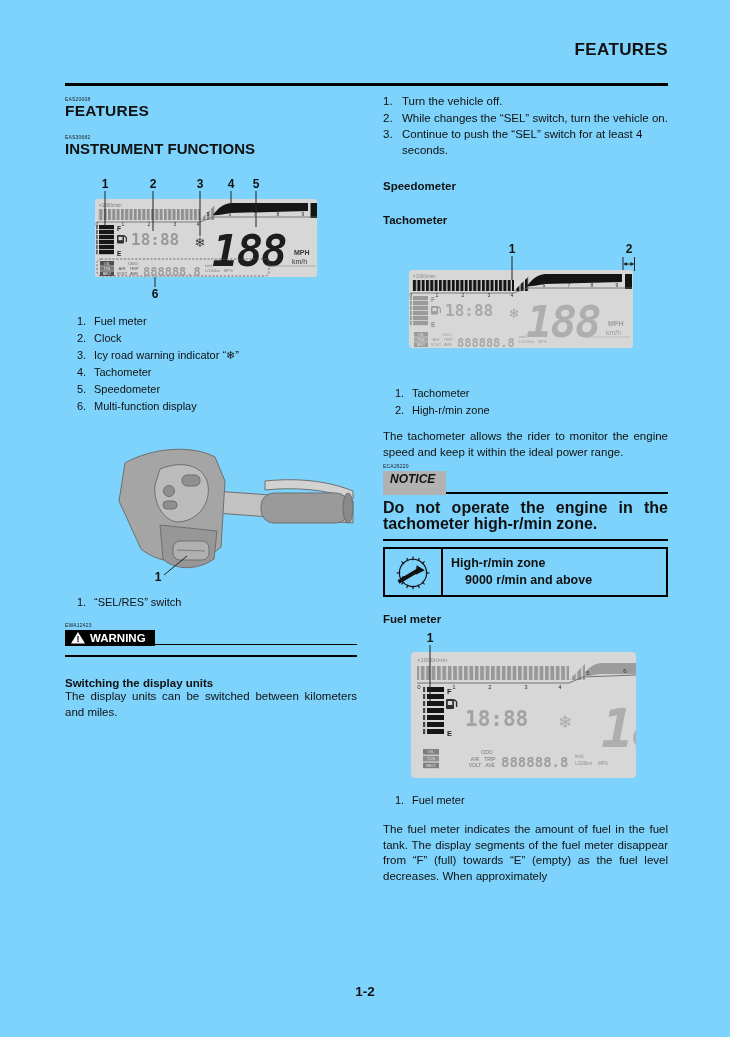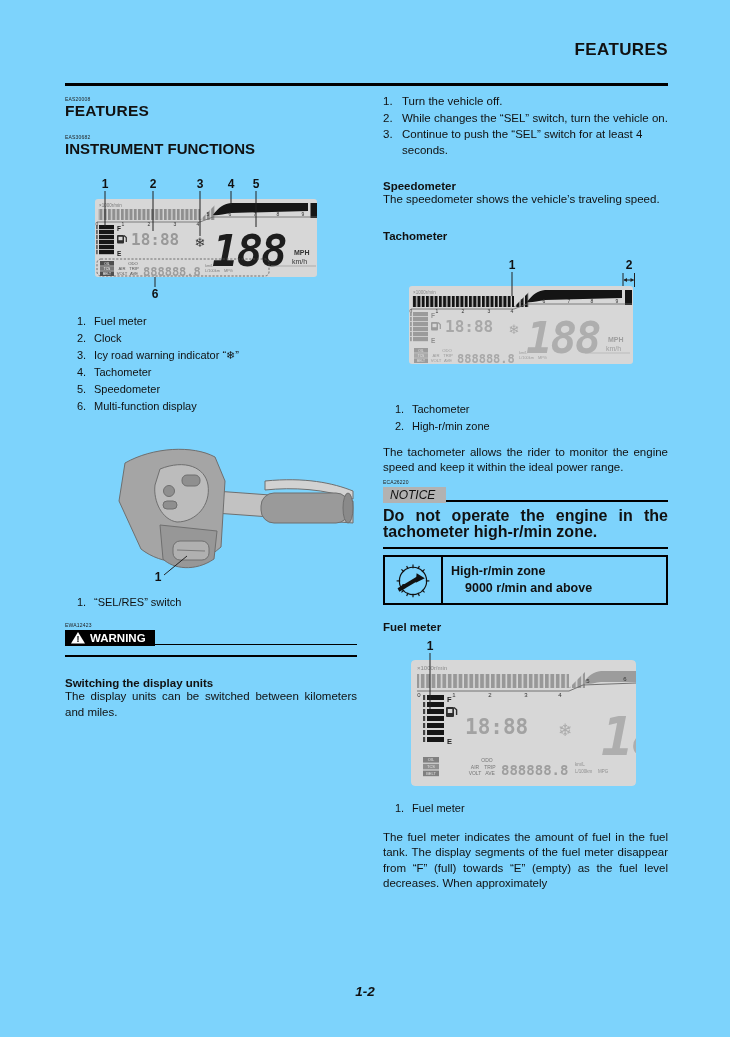--- a/index.html
+++ b/index.html
@@ -21,29 +21,29 @@
   .steps{list-style:none;margin:0;padding:0;font-size:11.5px;line-height:15.5px;}
   .steps li{display:flex;margin-bottom:1px;}
   .steps .n{width:19px;flex:none;}
   .steps .t{flex:1;}
   .cap{font-size:11px;line-height:14px;display:flex;}
   .cap .n{width:17px;margin-left:12px;flex:none;}
   .badge-row{display:flex;align-items:flex-end;margin-top:2px;}
   .wbadge{background:#000;color:#fff;font-weight:bold;font-size:11.5px;padding:2px 9px 2px 6px;
           display:inline-flex;align-items:center;gap:5px;}
   .wline{flex:1;border-bottom:1.8px solid #000;margin-bottom:1px;}
-  .nbadge{background:#b2b2b2;color:#111;font-style:italic;font-weight:normal;font-size:12px;padding:1px 11px 1px 7px;}
+  .nbadge{background:#b2b2b2;color:#111;font-style:italic;font-weight:bold;font-size:12px;padding:1px 11px 9px 7px;}
   .nline{flex:1;border-bottom:2.5px solid #000;margin-bottom:1px;}
   .rule2{border-top:2.5px solid #000;height:0;}
   .link{text-decoration:underline;text-align:left;}
   .zonebox{display:flex;border:2px solid #000;align-items:stretch;}
   .zicon{width:56px;flex:none;border-right:2px solid #000;display:flex;align-items:center;justify-content:center;}
   .ztext{padding:6px 8px;font-weight:bold;font-size:12.5px;line-height:17px;}
   .z2{padding-left:14px;}
-  .pgnum{position:absolute;bottom:38px;left:0;right:0;text-align:center;font-weight:bold;font-size:13.5px;font-style:italic;}
+  .pgnum{position:absolute;bottom:38px;left:0;right:0;text-align:center;font-weight:bold;font-size:13.5px;}
   svg text{font-family:"Liberation Sans",sans-serif;}
   .seg{font-family:"DejaVu Sans Mono",monospace;font-weight:bold;}
   .co{font-size:12px;font-weight:bold;text-anchor:middle;fill:#111;}
   .cl{stroke:#222;stroke-width:1;}
 </style>
 </head>
 <body>
 
 <div class="page">
 
@@ -234,21 +234,20 @@
           <span class="n">2.</span>
           <span class="t">While changes the “SEL” switch, turn the vehicle on.</span>
         </li>
       <li>
           <span class="n">3.</span>
           <span class="t">Continue to push the “SEL” switch for at least 4 seconds.</span>
         </li>
     </ol>
 
     <div class="h-min" style="margin-top:22px">Speedometer</div>
-    <p>The speedometer shows the vehicle’s traveling speed.</p>
 
     <div class="h-min" style="margin-top:22px">Tachometer</div>
 
     
     <svg width="285" height="133" viewBox="0 0 285 133" style="margin-top:14px">
       <defs>
         <pattern id="bB" width="4.3" height="12" patternUnits="userSpaceOnUse">
             <rect width="3" height="12" fill="#141414"></rect>
           </pattern>
       </defs>

